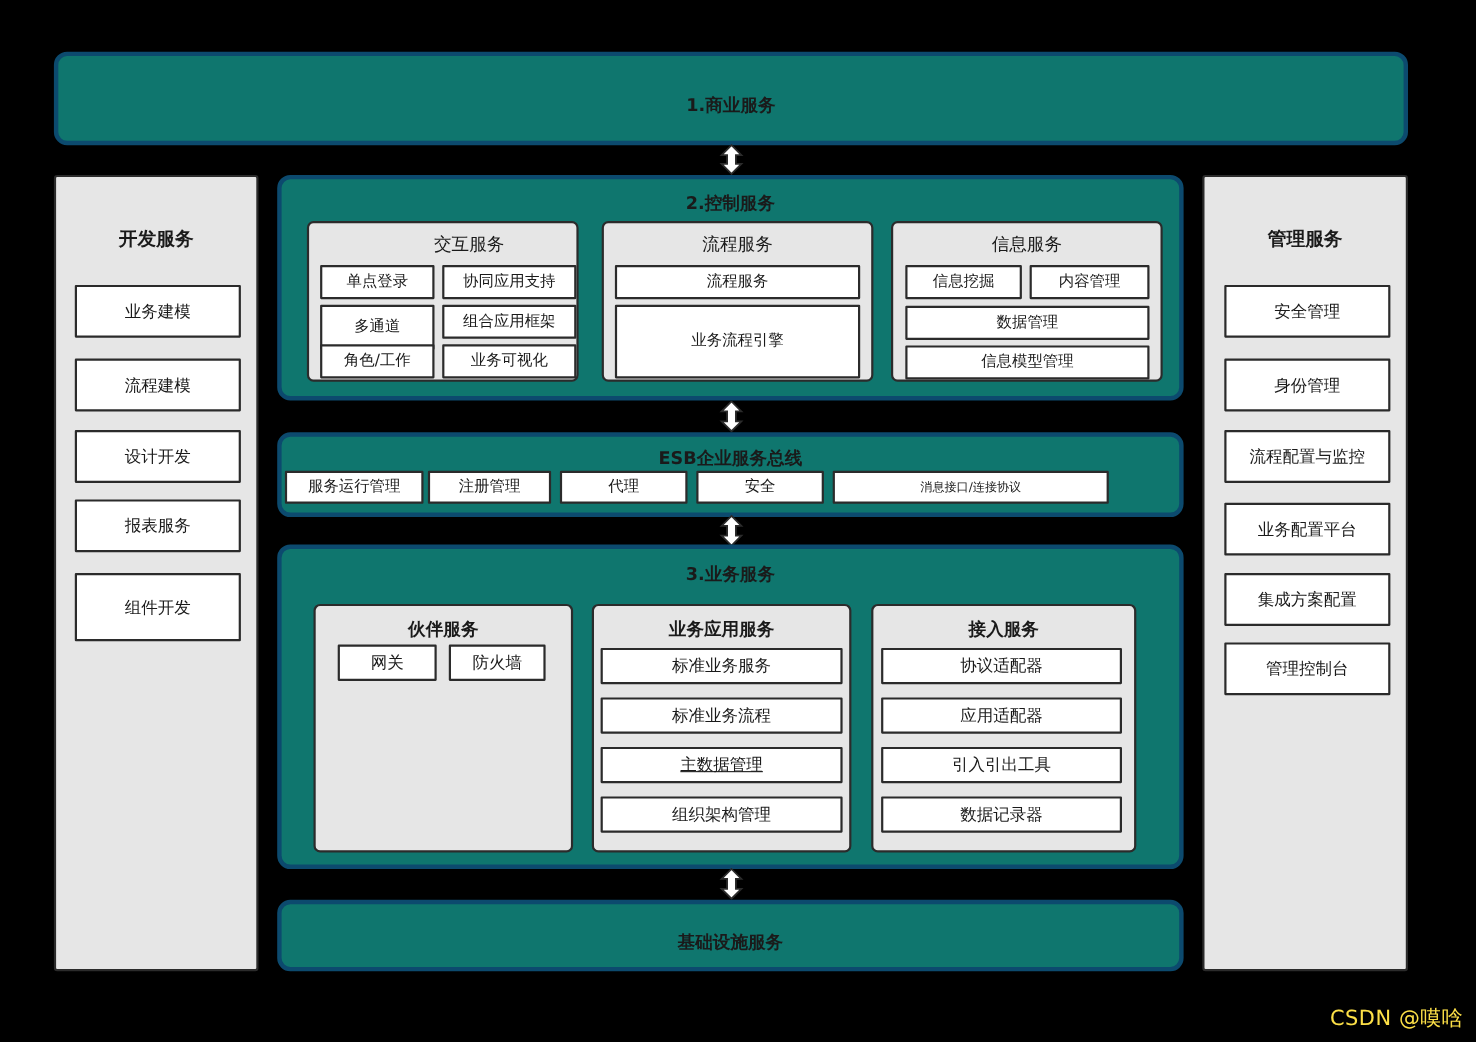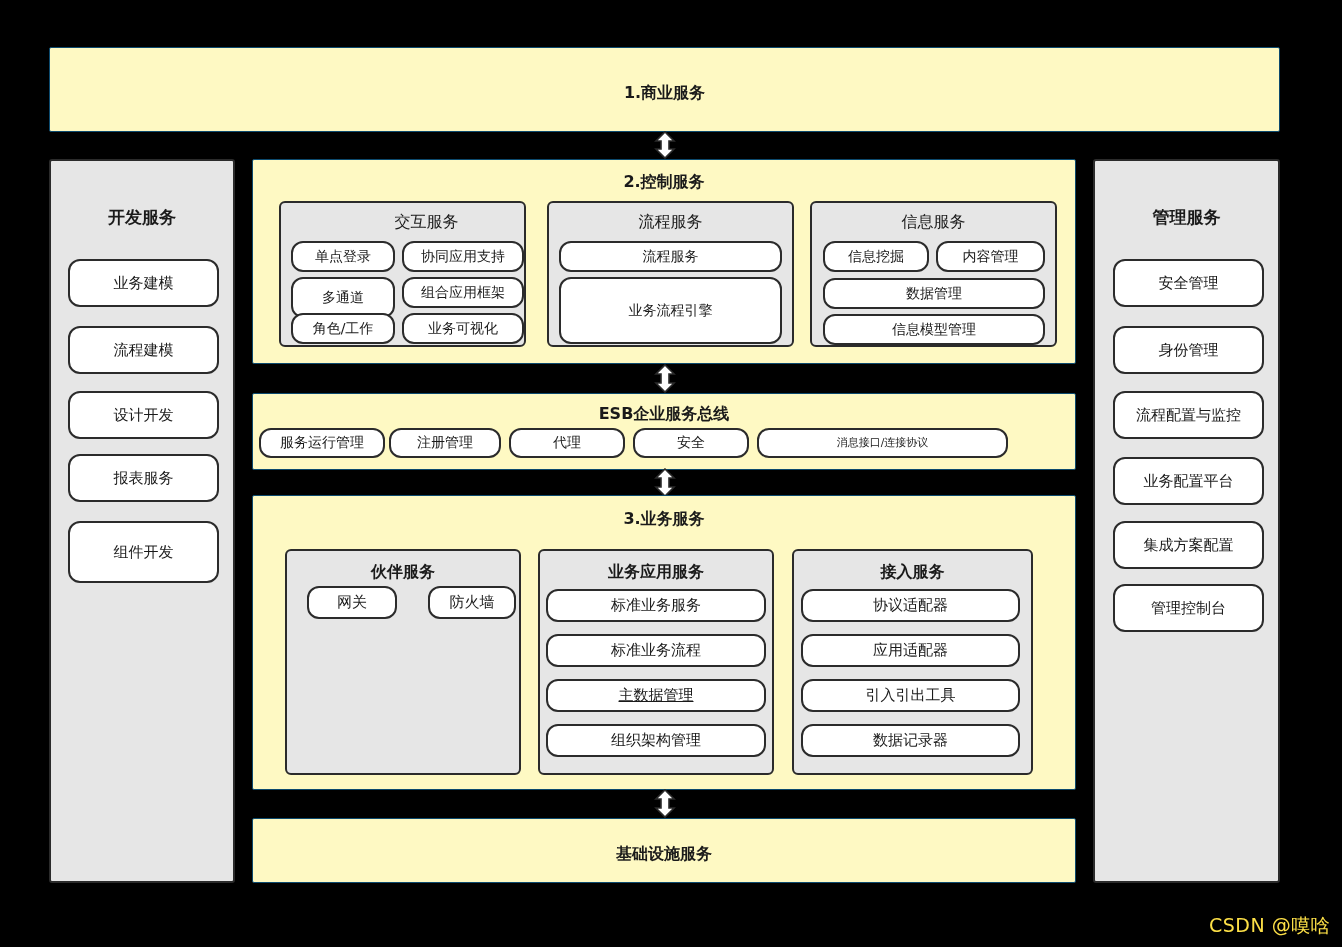--- a/index.html
+++ b/index.html
@@ -9,37 +9,37 @@
     font-family:"DejaVu Sans","Liberation Sans",sans-serif;
     color:#1a1a1a;
     overflow:hidden;
     position:relative;
   }
   .canvas{position:absolute;left:0;top:0;width:1342px;height:947px;}
 
   
   .wbox{
     position:absolute;
-    background:#fef9c3;
-    border:1px solid #0c4a6e;
-    border-radius:2px;
+    background:#0f766e;
+    border:4px solid #0c4a6e;
+    border-radius:12px;
     box-sizing:border-box;
   }
   .gbox{
     position:absolute;
     background:#e6e6e6;
     border:2px solid #2b2b2b;
     border-radius:6px;
     box-sizing:border-box;
   }
   .leafbox{
     position:absolute;
     background:#ffffff;
     border:2px solid #2b2b2b;
-    border-radius:12px;
+    border-radius:1px;
     box-sizing:border-box;
     display:flex;align-items:center;justify-content:center;
     font-size:15px;
     line-height:1.1;
     text-align:center;
     color:#1a1a1a;
     white-space:nowrap;
   }
   .band-title{
     position:absolute;
@@ -152,21 +152,21 @@
   </svg>
 
   <div class="wbox" style="left:252px;top:495px;width:824px;height:295px;">
     <div class="band-title" style="top:13px;">3.业务服务</div>
   </div>
 
   <div class="gbox" style="left:285px;top:549px;width:236px;height:226px;">
     <div class="panel-title bold" style="top:11px;">伙伴服务</div>
   </div>
   <div class="leafbox" style="left:307px;top:586px;width:90px;height:33px;font-size:15px;">网关</div>
-  <div class="leafbox" style="left:428px;top:586px;width:88px;height:33px;font-size:15px;">防火墙</div>
+  <div class="leafbox" style="left:408px;top:586px;width:88px;height:33px;font-size:15px;">防火墙</div>
 
   <div class="gbox" style="left:538px;top:549px;width:236px;height:226px;">
     <div class="panel-title bold" style="top:11px;">业务应用服务</div>
   </div>
   <div class="leafbox" style="left:546px;top:589px;width:220px;height:33px;font-size:15px;">标准业务服务</div>
   <div class="leafbox" style="left:546px;top:634px;width:220px;height:33px;font-size:15px;">标准业务流程</div>
   <div class="leafbox" style="left:546px;top:679px;width:220px;height:33px;font-size:15px;text-decoration:underline;">主数据管理</div>
   <div class="leafbox" style="left:546px;top:724px;width:220px;height:33px;font-size:15px;">组织架构管理</div>
 
   <div class="gbox" style="left:792px;top:549px;width:241px;height:226px;">

